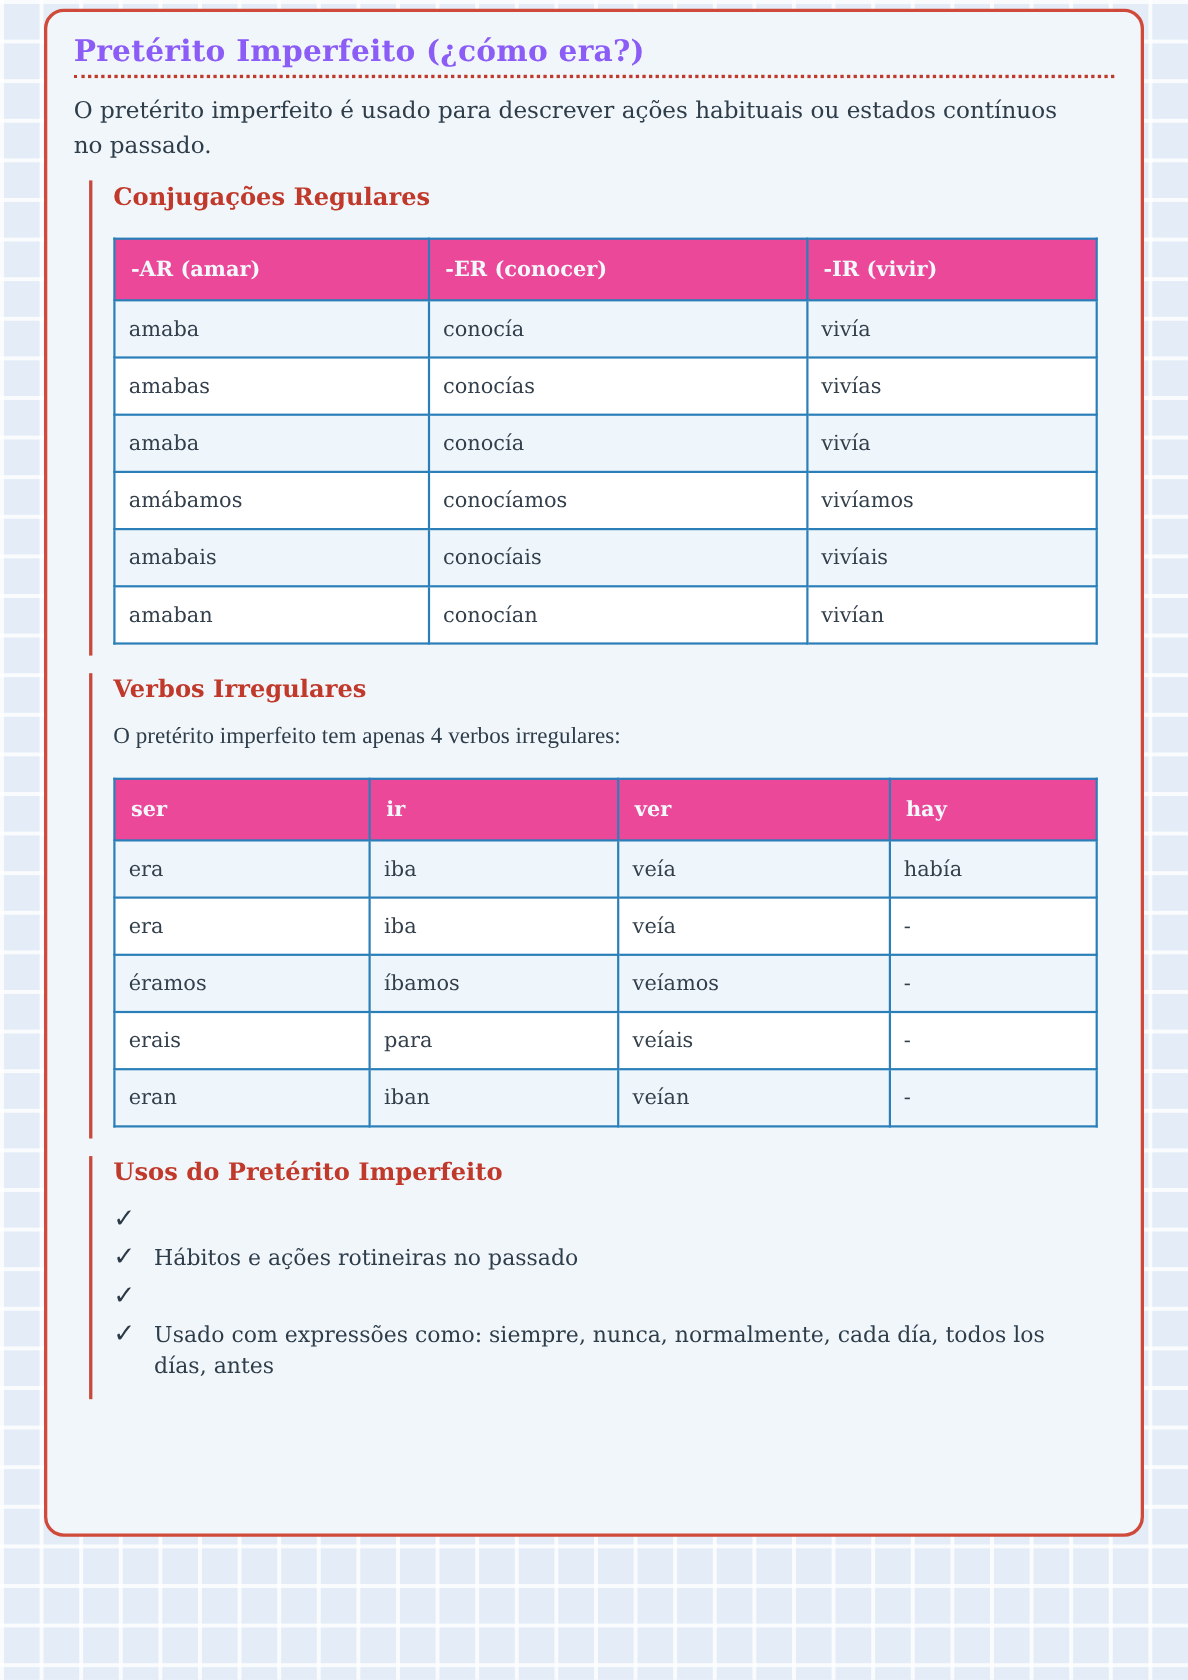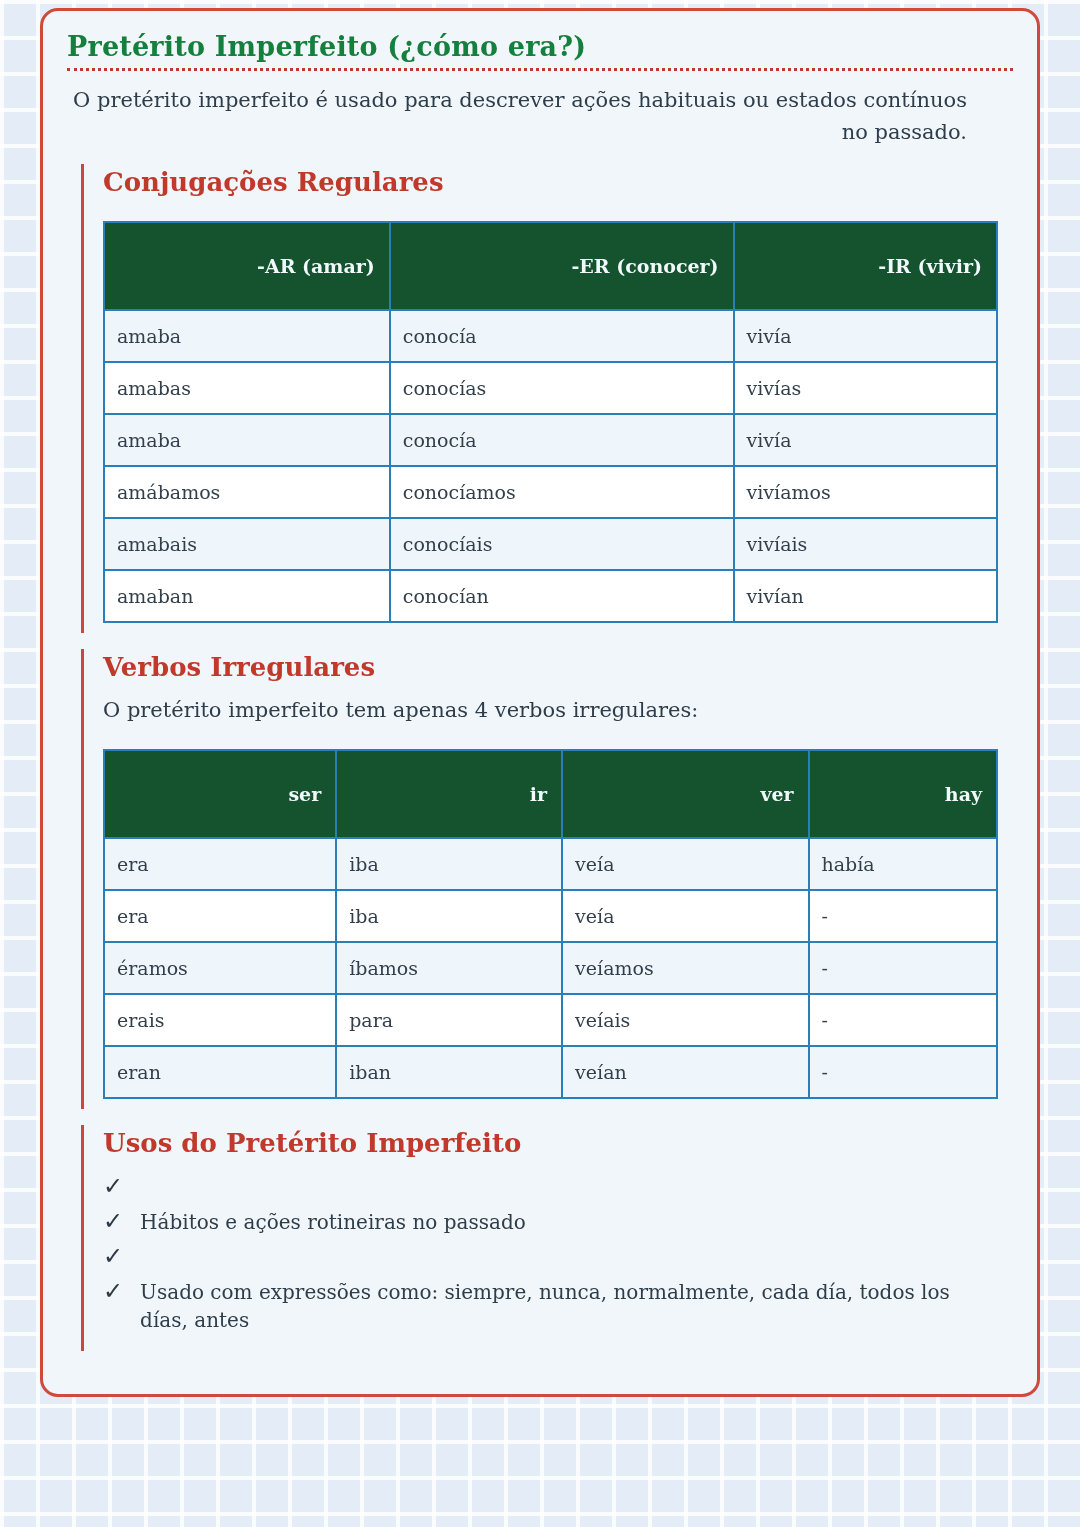--- a/index.html
+++ b/index.html
@@ -17,39 +17,39 @@
     position: absolute; left: 40px; top: 8px;
     width: 1000px; height: 1389px;
     background: #f1f6fa;
     border: 3px solid #cf4a3a;
     border-radius: 18px;
     padding: 20px 24px;
     overflow: hidden;
   }
   .title {
     margin: 0; font-size: 27px; line-height: 1.2;
-    font-weight: bold; color: #15803d; letter-spacing: .2px;
+    font-weight: bold; color: #8b5cf6; letter-spacing: .2px;
   }
   .dotted { margin-top: 5px; border-top: 3px dotted #c0392b; height: 0; }
   .intro {
     margin: 14px 0 0; font-size: 21px; line-height: 1.5;
-    color: #2e3d4a; max-width: 900px; text-align: right;
+    color: #2e3d4a; max-width: 900px;
   }
   .sec {
     margin: 16px 0 0 14px;
     border-left: 3px solid #c8493a;
     padding: 2px 0 10px 19px;
   }
-  .sec-heading { margin: 0; font-size: 26px; line-height: 1.25; font-weight: bold; color: #c0392b; }
-  .sec-subtext { margin: 12px 0 0; font-size: 21px; line-height: 1.5; color: #2e3d4a; }
+  .sec-heading { margin: 0; font-size: 22px; line-height: 1.25; font-weight: bold; color: #c0392b; }
+  .sec-subtext { margin: 12px 0 0; font-size: 21px; line-height: 1.5; color: #2e3d4a; font-family: Liberation Serif, serif; }
   table { border-collapse: collapse; width: 895px; margin-top: 22px; table-layout: fixed; }
   th {
-    background: #14532d; color: #f2f9fd;
-    text-align: right; font-size: 19px; font-weight: bold;
-    padding: 32px 14px; border: 2px solid #2a7fb8;
+    background: #ec4899; color: #f2f9fd;
+    text-align: left; font-size: 19px; font-weight: bold;
+    padding: 16px 14px; border: 2px solid #2a7fb8;
   }
   td {
     font-size: 19px; color: #323f4b; text-align: left;
     padding: 14px 12px; border: 2px solid #2a7fb8; background: #ffffff;
   }
   tbody tr:nth-child(odd) td { background: #eef5fb; }
   .check-list { margin: 14px 0 0; padding: 0; list-style: none; max-width: 900px; }
   .check-item {
     display: flex; gap: 17px; align-items: flex-start;
     margin: 0 0 7px; font-size: 20px; line-height: 1.4; color: #2e3d4a;

